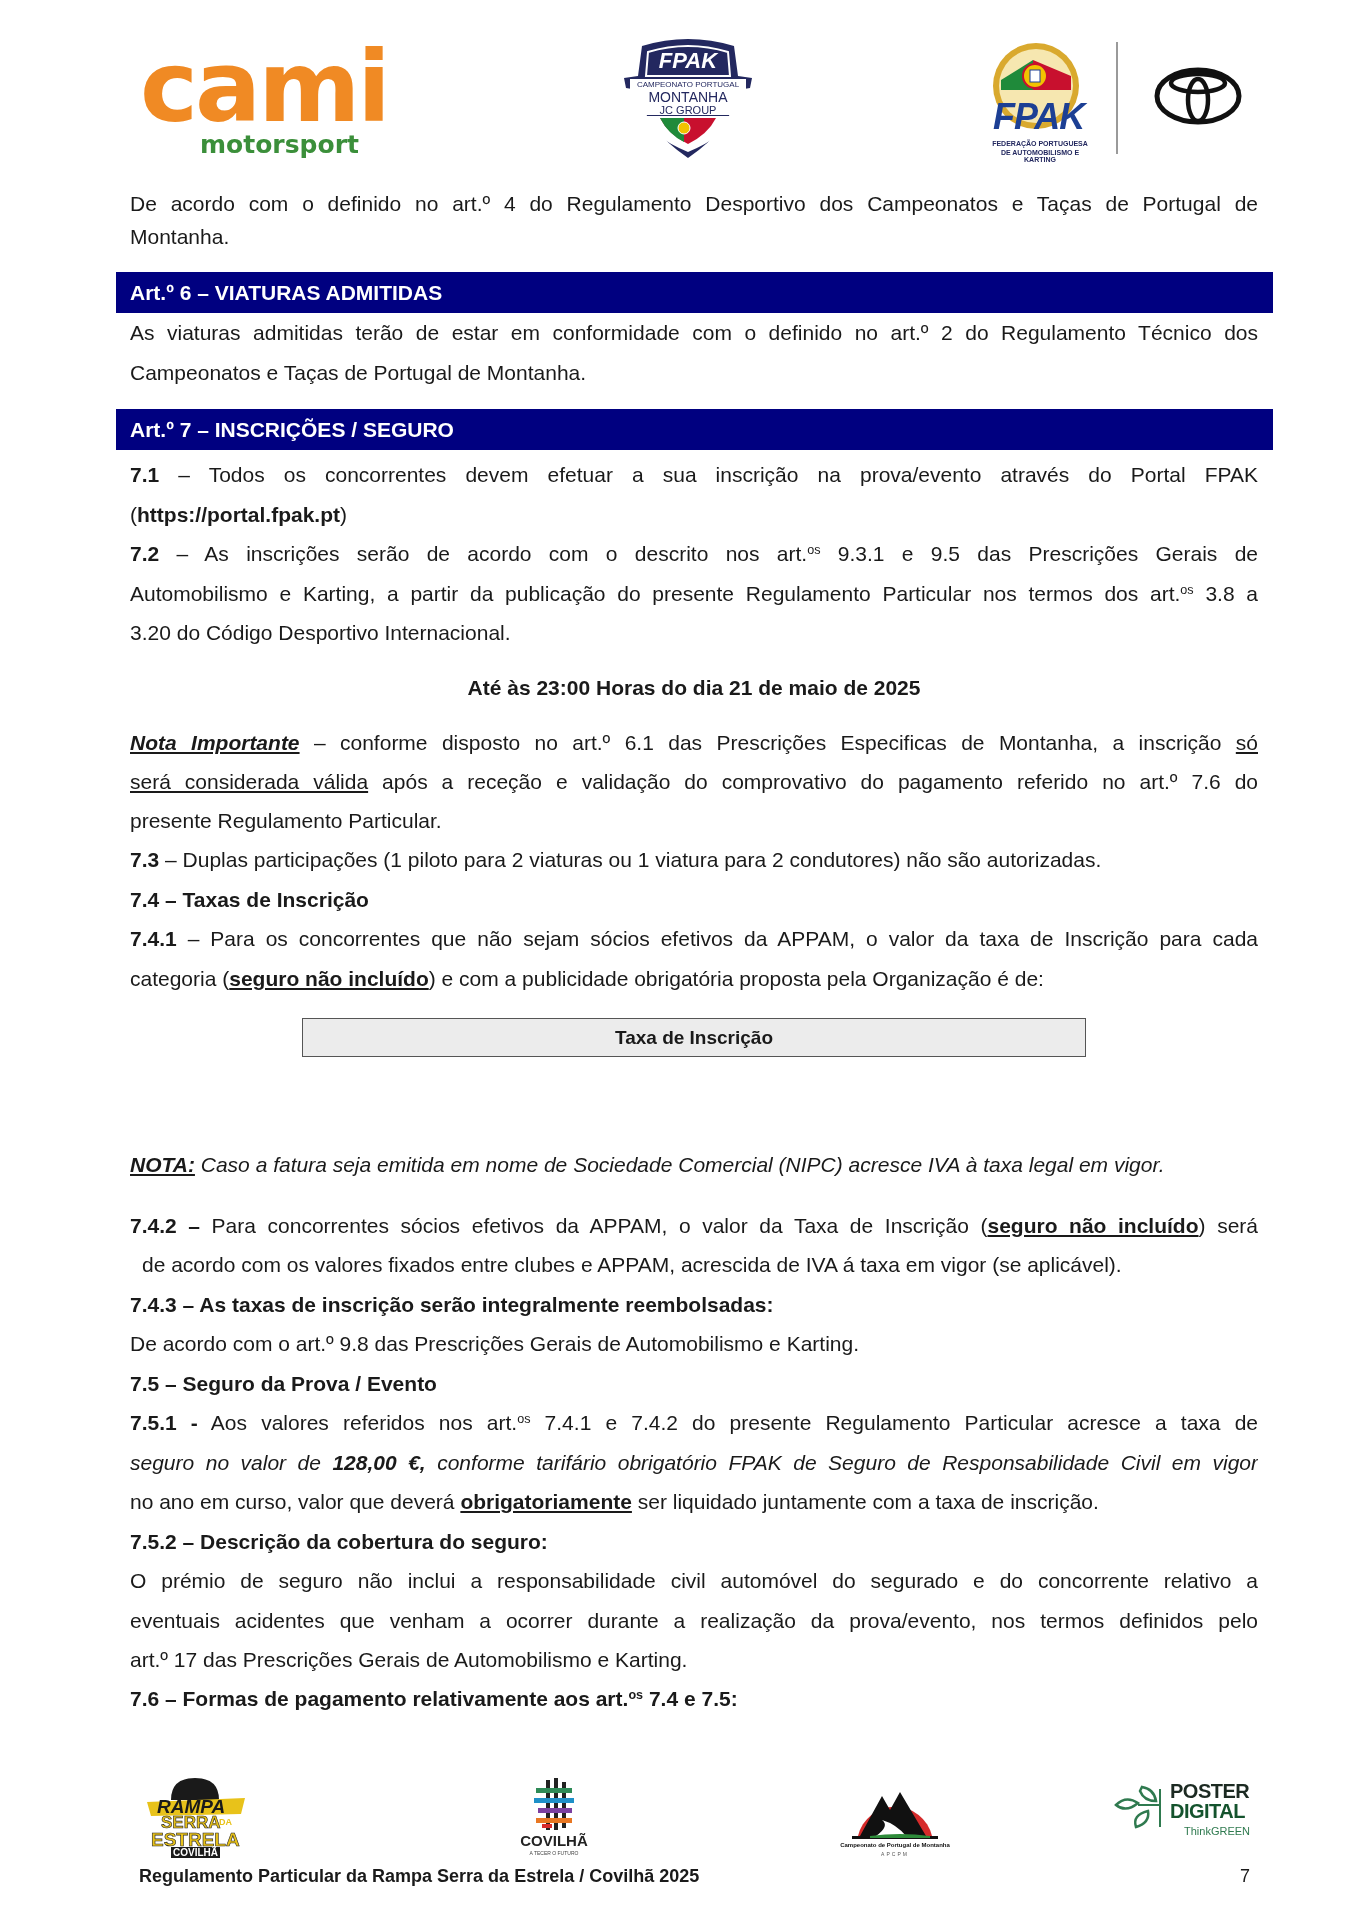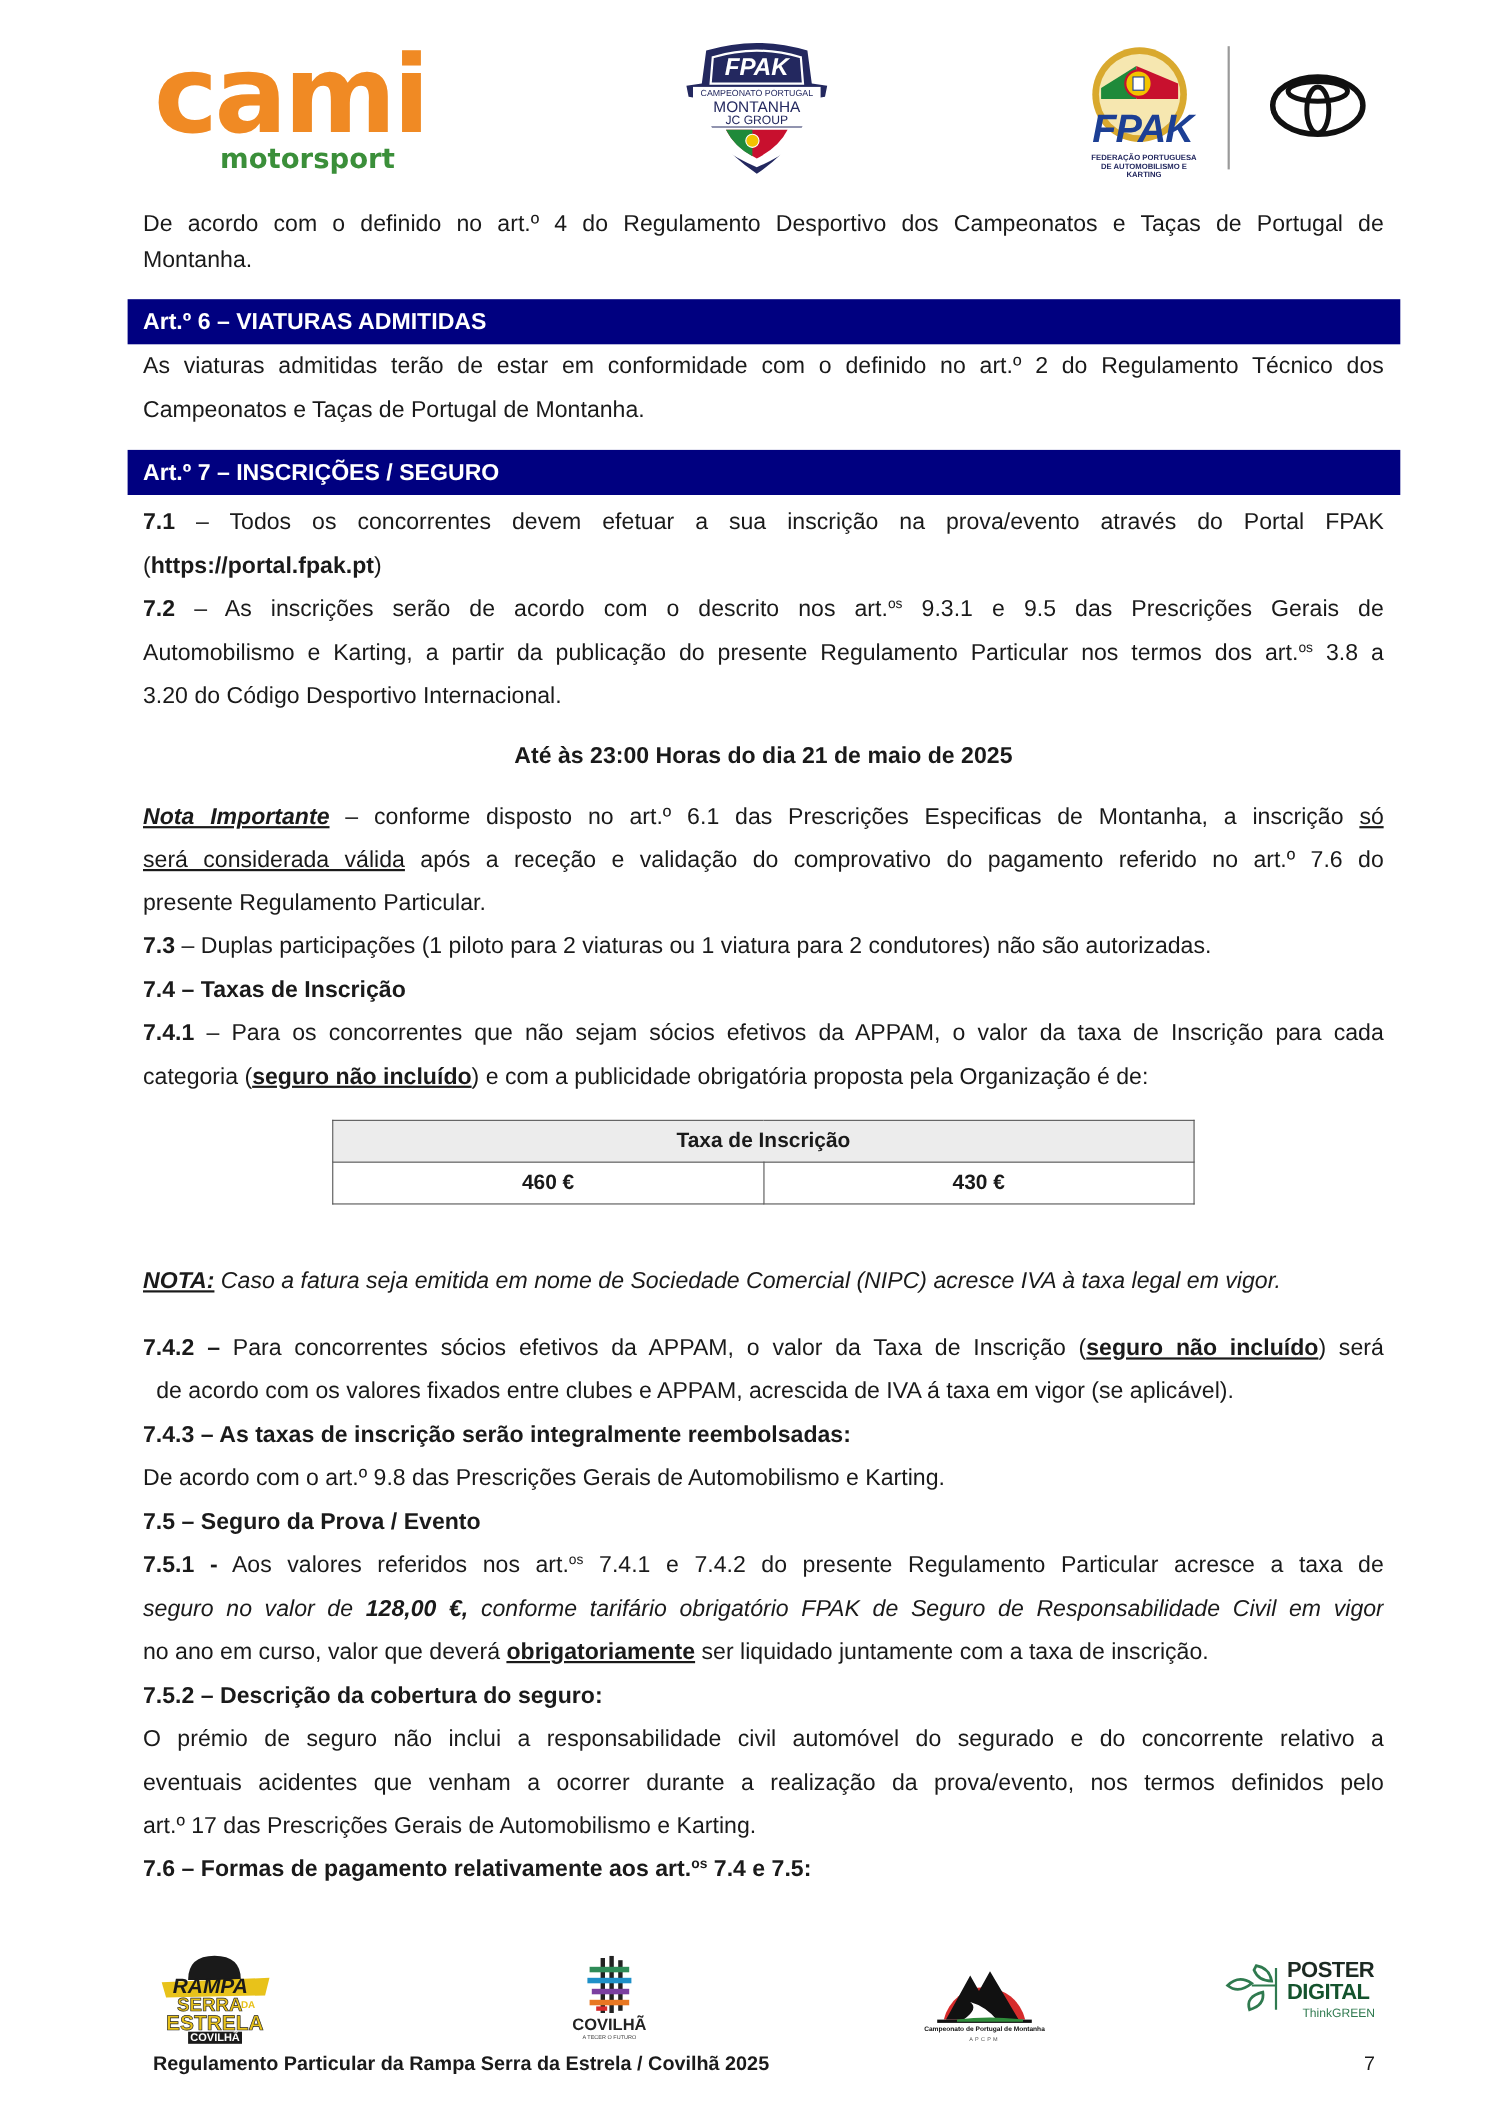--- a/index.html
+++ b/index.html
@@ -101,24 +101,20 @@
 
 <div class="line b" style="top:888px;">7.4 – Taxas de Inscrição</div>
 <div class="line just" style="top:927px;"><b>7.4.1</b><span> – Para os concorrentes que não sejam sócios efetivos da APPAM, o valor da taxa de Inscrição para cada</span></div>
 <div class="line" style="top:967px;"><span>categoria (</span><b class="u">seguro não incluído</b><span>) e com a publicidade obrigatória proposta pela Organização é de:</span></div>
 
 <table class="fee-table">
   <tbody>
       <tr>
     <td class="th" colspan="2">Taxa de Inscrição</td>
   </tr>
-  <tr>
-    <td class="b">460 €</td>
-    <td class="b">430 €</td>
-  </tr>
 </tbody>
   </table>
 
 <div class="line i" style="top:1153px;"><b class="u">NOTA:</b><span> Caso a fatura seja emitida em nome de Sociedade Comercial (NIPC) acresce IVA à taxa legal em vigor.</span></div>
 
 <div class="line just" style="top:1214px;"><b>7.4.2 –</b><span> Para concorrentes sócios efetivos da APPAM, o valor da Taxa de Inscrição (</span><b class="u">seguro não incluído</b><span>) será</span></div>
 <div class="line" style="top:1253px;margin-left:12px;">de acordo com os valores fixados entre clubes e APPAM, acrescida de IVA á taxa em vigor (se aplicável).</div>
 
 <div class="line b" style="top:1293px;">7.4.3 – As taxas de inscrição serão integralmente reembolsadas:</div>
 <div class="line" style="top:1332px;">De acordo com o art.º 9.8 das Prescrições Gerais de Automobilismo e Karting.</div>

